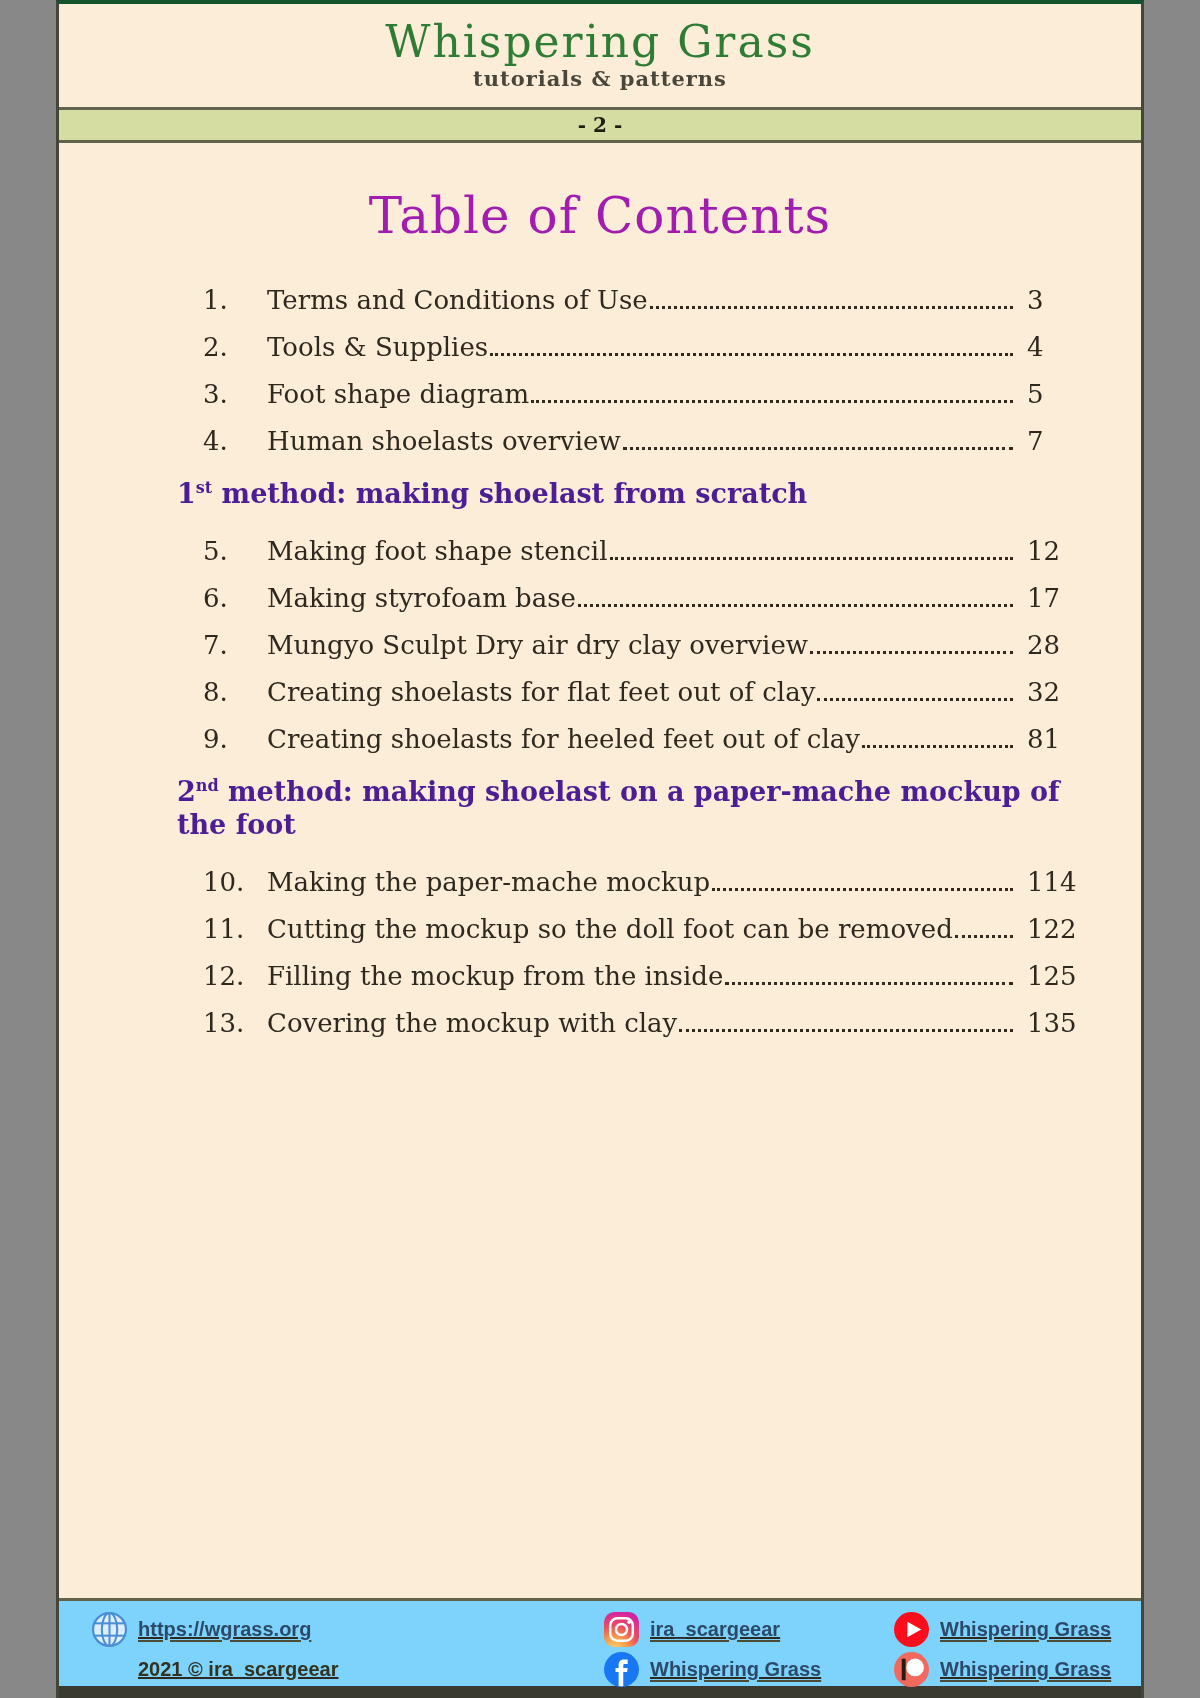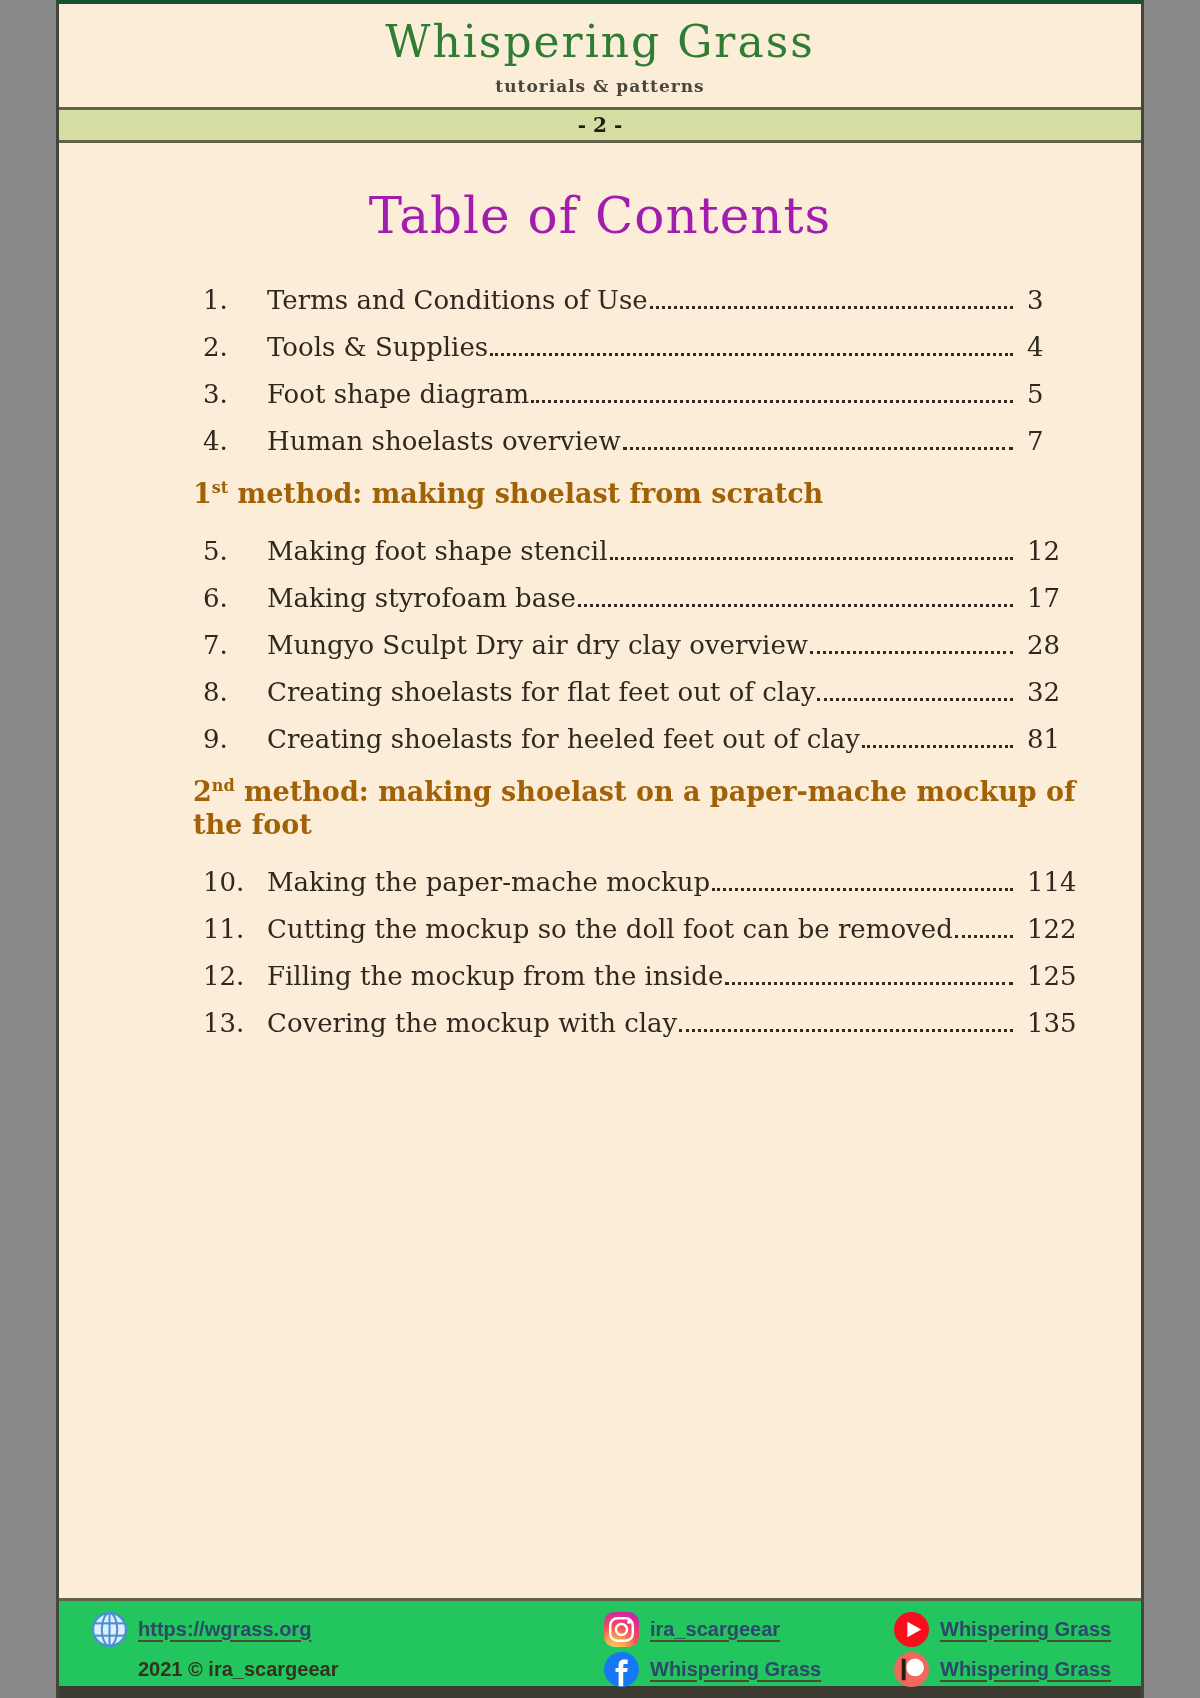--- a/index.html
+++ b/index.html
@@ -25,25 +25,25 @@
   }
   .logo{
     padding-top:14px;
     font-size:44px;
     line-height:48px;
     color:#2f7d35;
     letter-spacing:2px;
     font-weight:500;
   }
   .subtitle{
-    font-size:17px;
+    font-size:21px;
     font-weight:700;
     color:#4b463a;
     letter-spacing:1px;
-    margin-top:10px;
+    margin-top:0;
   }
   .page-band{
     height:30px;
     background:#d5dda2;
     border-top:3px solid #62634a;
     border-bottom:3px solid #62634a;
     text-align:center;
     font-size:20px;
     font-weight:700;
     color:#1e1e12;
@@ -87,40 +87,41 @@
   .toc-page{
     flex:0 0 auto;
     width:58px;
     padding-left:12px;
     text-align:left;
   }
   .toc-section{
     font-size:27px;
     font-weight:700;
     line-height:33px;
-    margin:20px 0 26px 16px;
-    color:#a16207;
+    margin:20px 0 26px 0;
+    color:#4c1d95;
   }
   .toc-section sup{
     font-size:16px;
     line-height:0;
   }
   
   .footer{
     position:absolute;
     left:0;right:0;bottom:0;
     height:100px;
     box-sizing:border-box;
-    background:#22c55e;
+    background:#7dd3fc;
     border-top:3px solid #62634a;
     border-bottom:12px solid #3a3a30;
     display:grid;
     grid-template-columns:512px 290px 1fr;
     padding:8px 8px 0 32px;
     font-family:"Liberation Sans","DejaVu Sans",sans-serif;
+    text-decoration:underline;
   }
   .footer-col{display:flex;flex-direction:column;}
   .footer-link{
     display:flex;
     align-items:center;
     gap:10px;
     height:40px;
   }
   .footer-link a{
     color:#2d4968;

